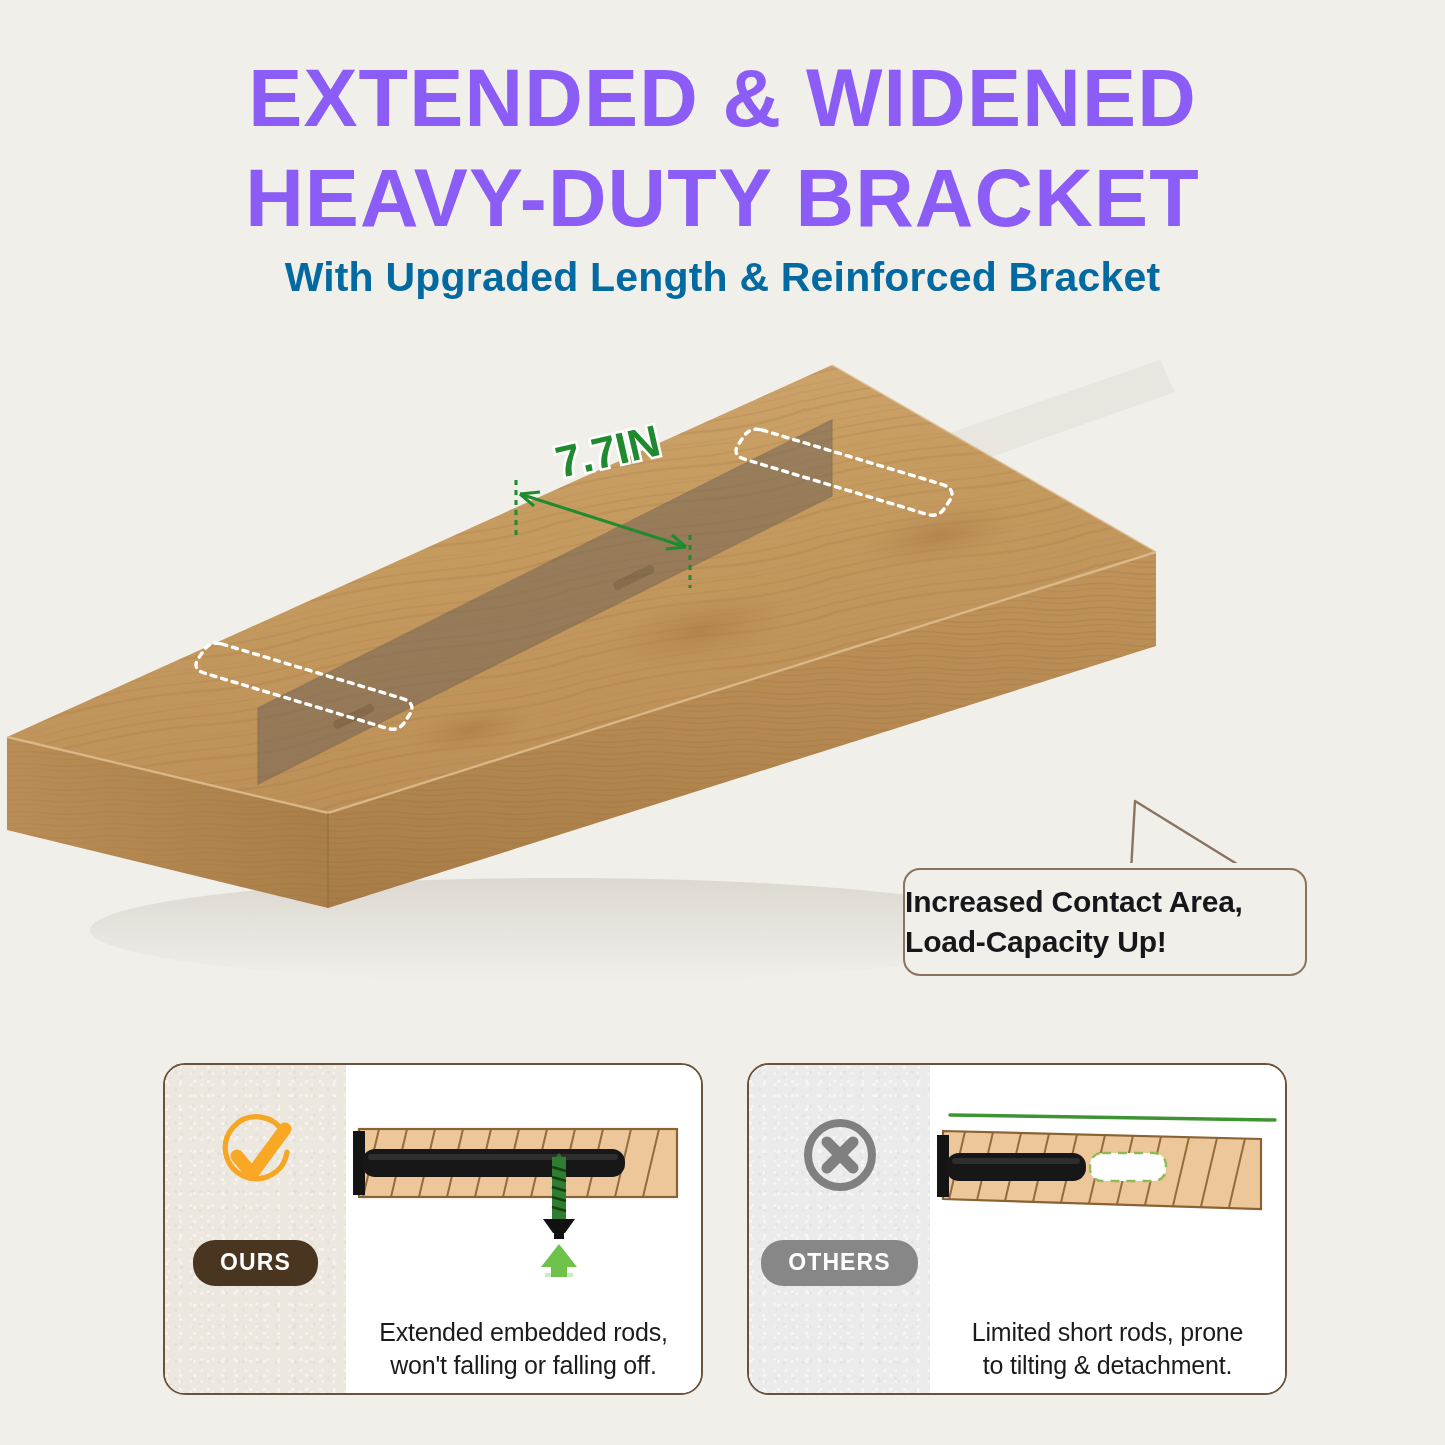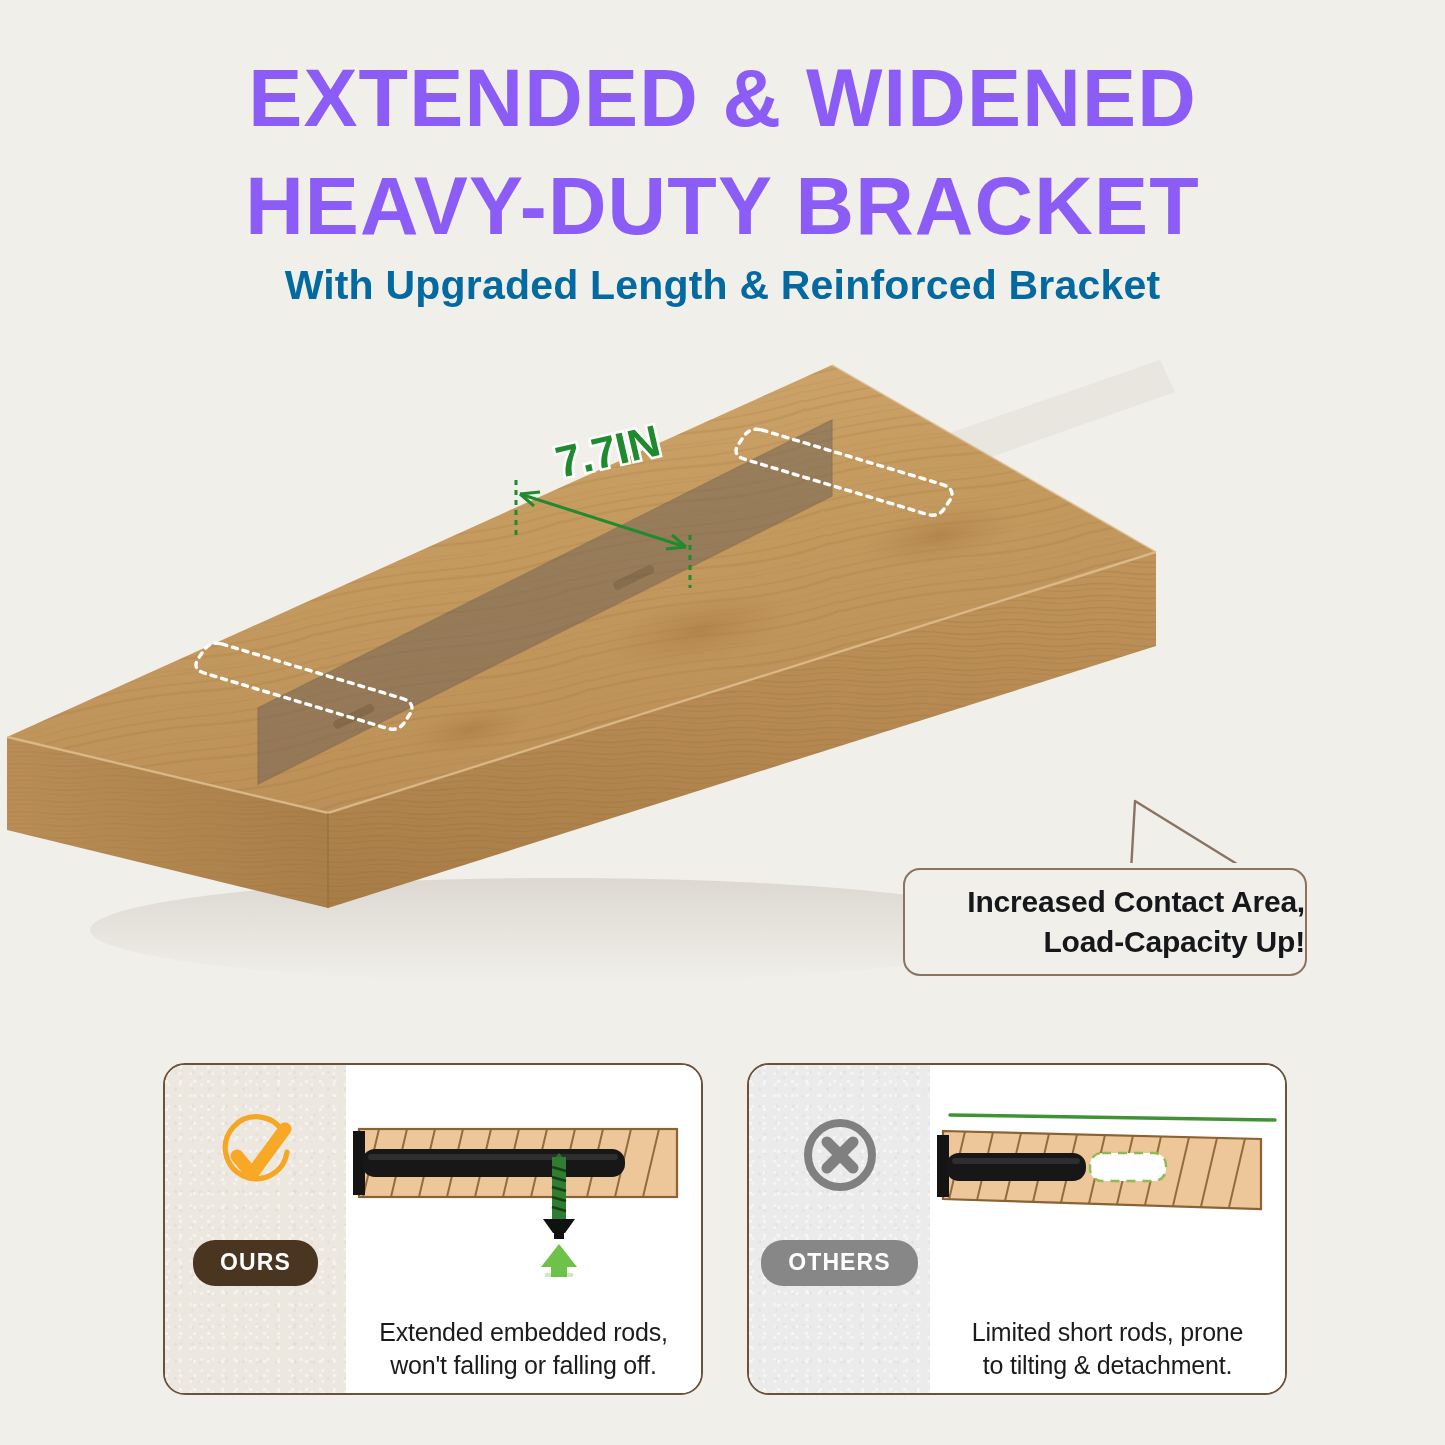--- a/index.html
+++ b/index.html
@@ -15,21 +15,21 @@
   .headline-block { position:absolute; top:58px; left:0; width:1445px; text-align:center; }
   .headline {
     font-family:"Liberation Sans Narrow","Liberation Sans",sans-serif;
     font-weight:700;
     font-size:81px;
     line-height:0.99;
     letter-spacing:1.2px;
     color:#8b5cf6;
     white-space:nowrap;
   }
-  .headline.line2 { margin-top:28px; }
+  .headline.line2 { margin-top:20px; }
   .subhead {
     margin-top:16px;
     font-family:"Liberation Sans Narrow","Liberation Sans",sans-serif;
     font-weight:700;
     font-size:41px;
     letter-spacing:0.2px;
     color:#0369a1;
     white-space:nowrap;
   }
 
@@ -38,21 +38,21 @@
   .hero svg { display:block; }
 
   
   .bubble { position:absolute; left:903px; top:868px; width:404px; height:108px; }
   .bubble-box {
     position:absolute; inset:0;
     border:2.4px solid #8a7360;
     border-radius:17px;
     background:#f1efea;
     display:flex; flex-direction:column;
-    align-items:flex-end; justify-content:center;
+    align-items:flex-start; justify-content:center;
     gap:6px;
   }
   .bubble-line {
     font-size:30px;
     font-weight:700;
     color:#16171a;
     letter-spacing:-0.2px;
     white-space:nowrap;
   }
   .bubble-tail { position:absolute; left:210px; top:-71px; width:140px; height:74px; }

